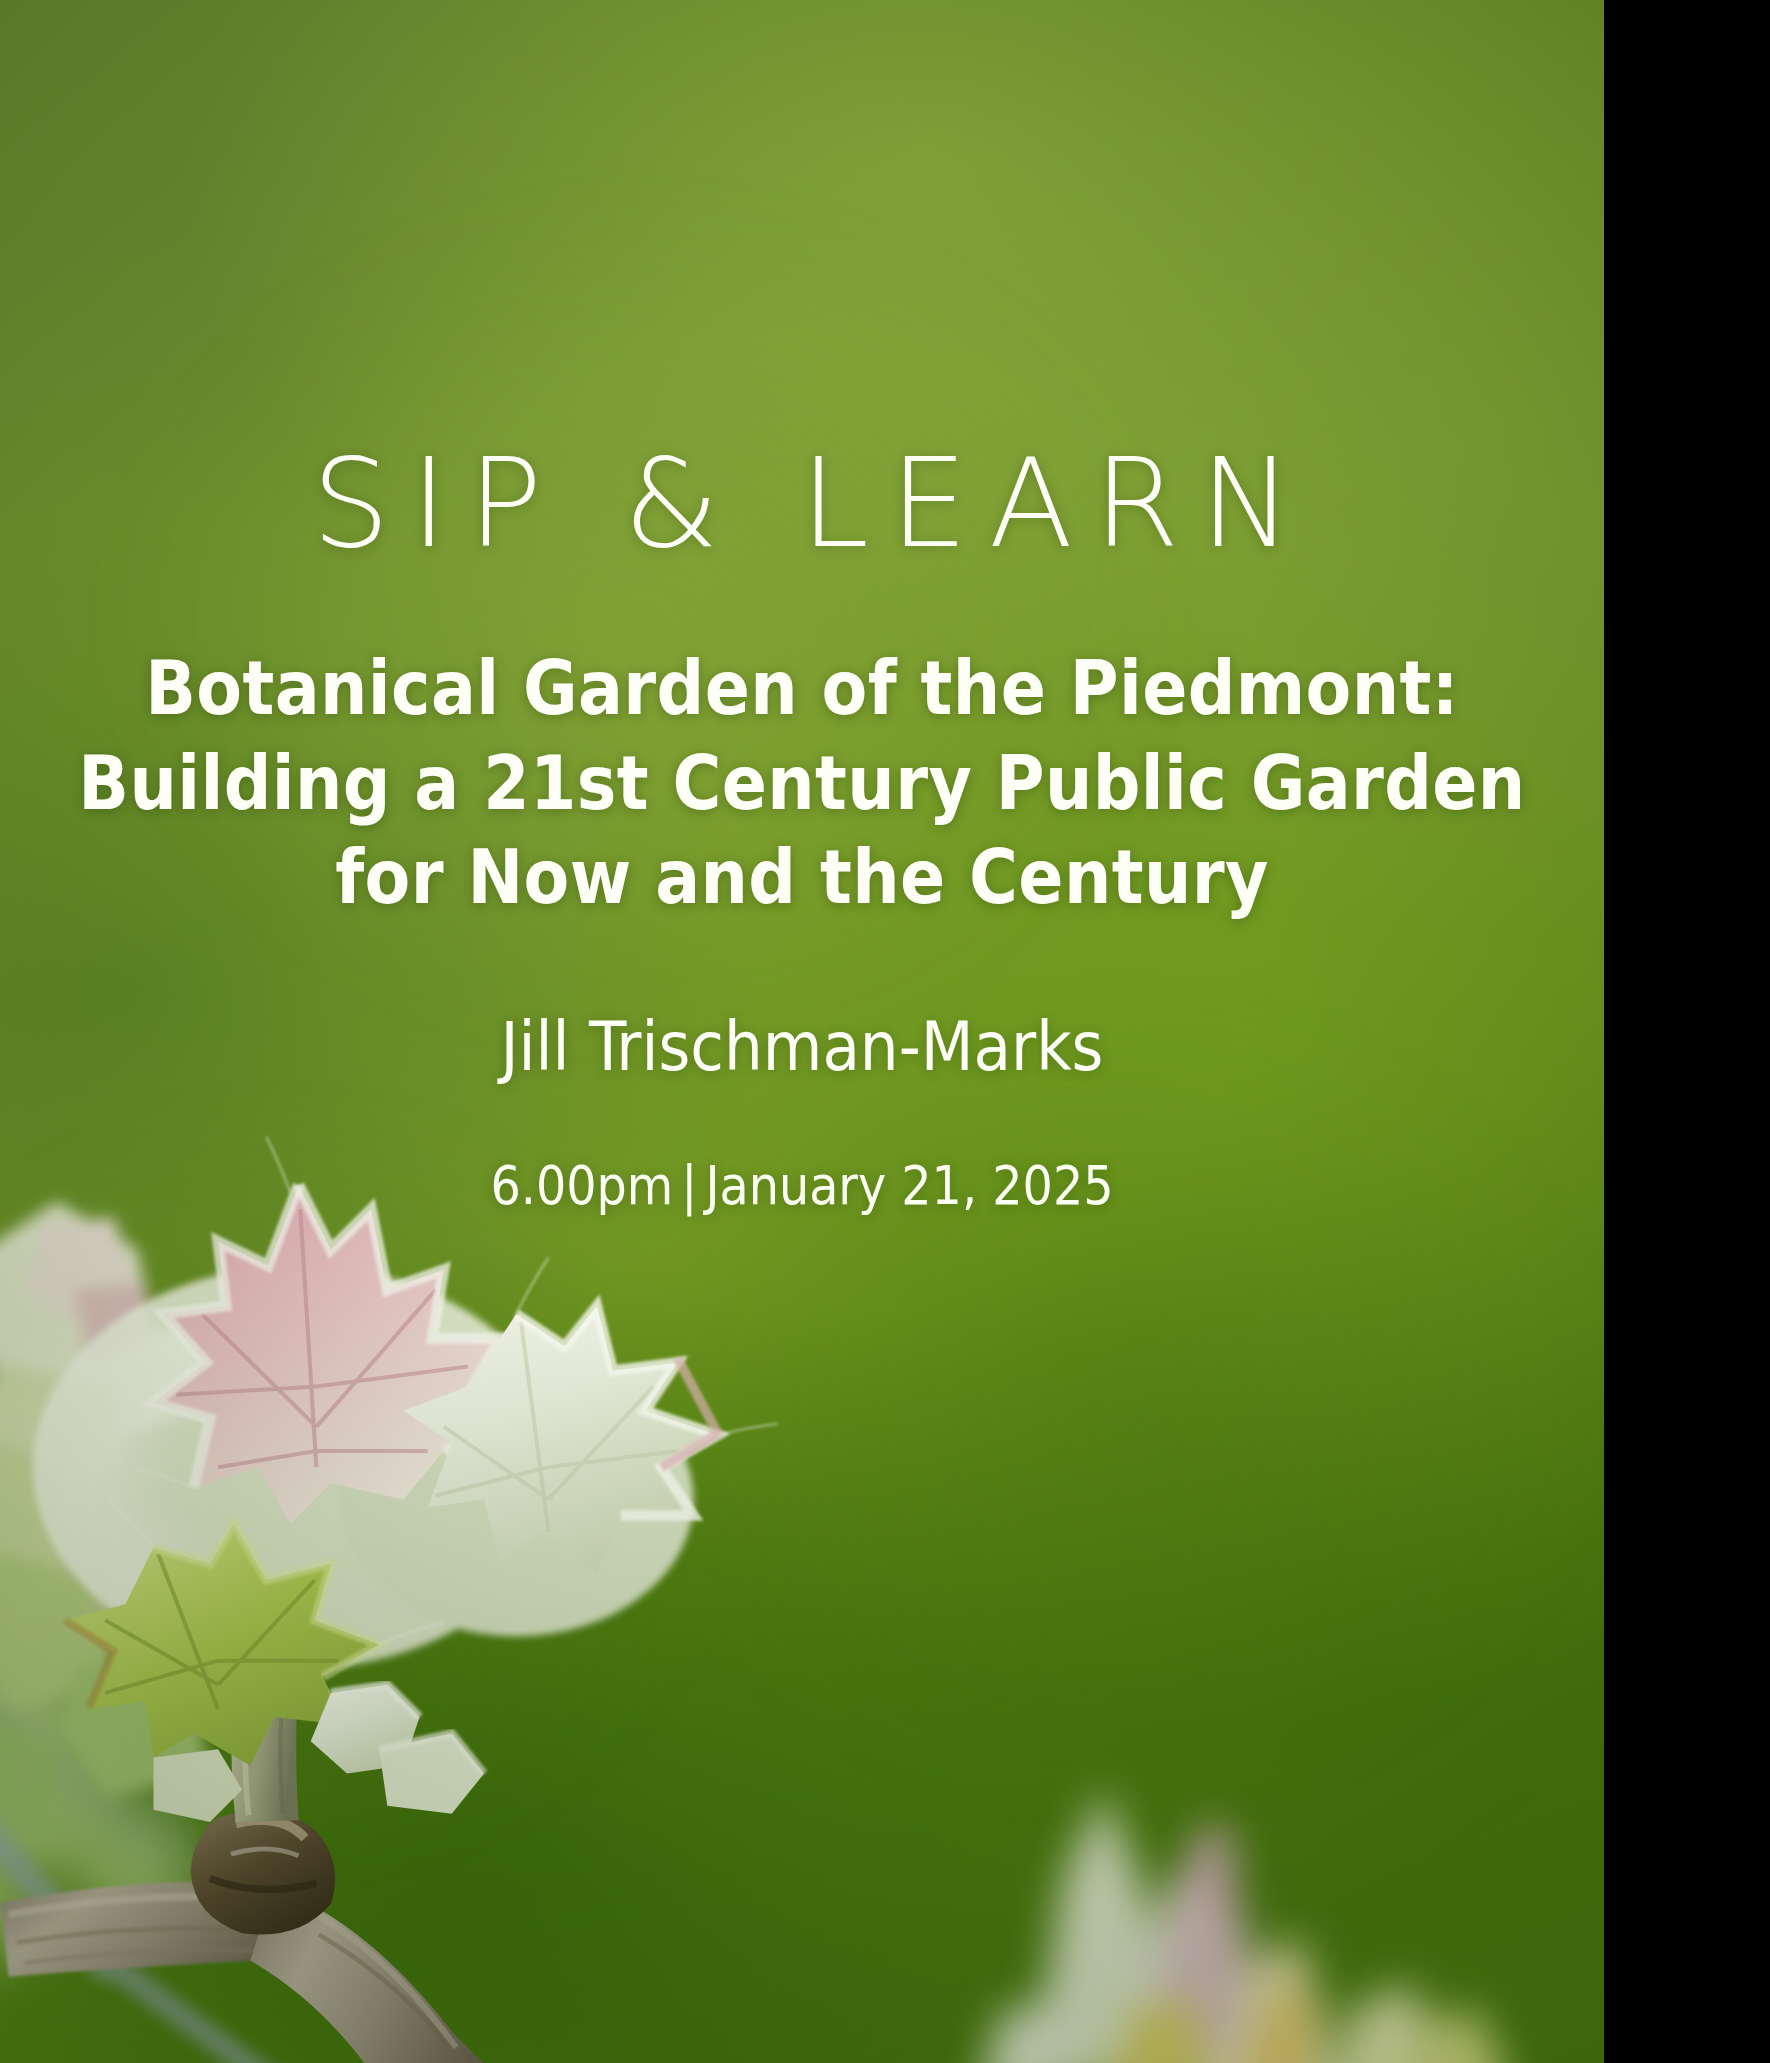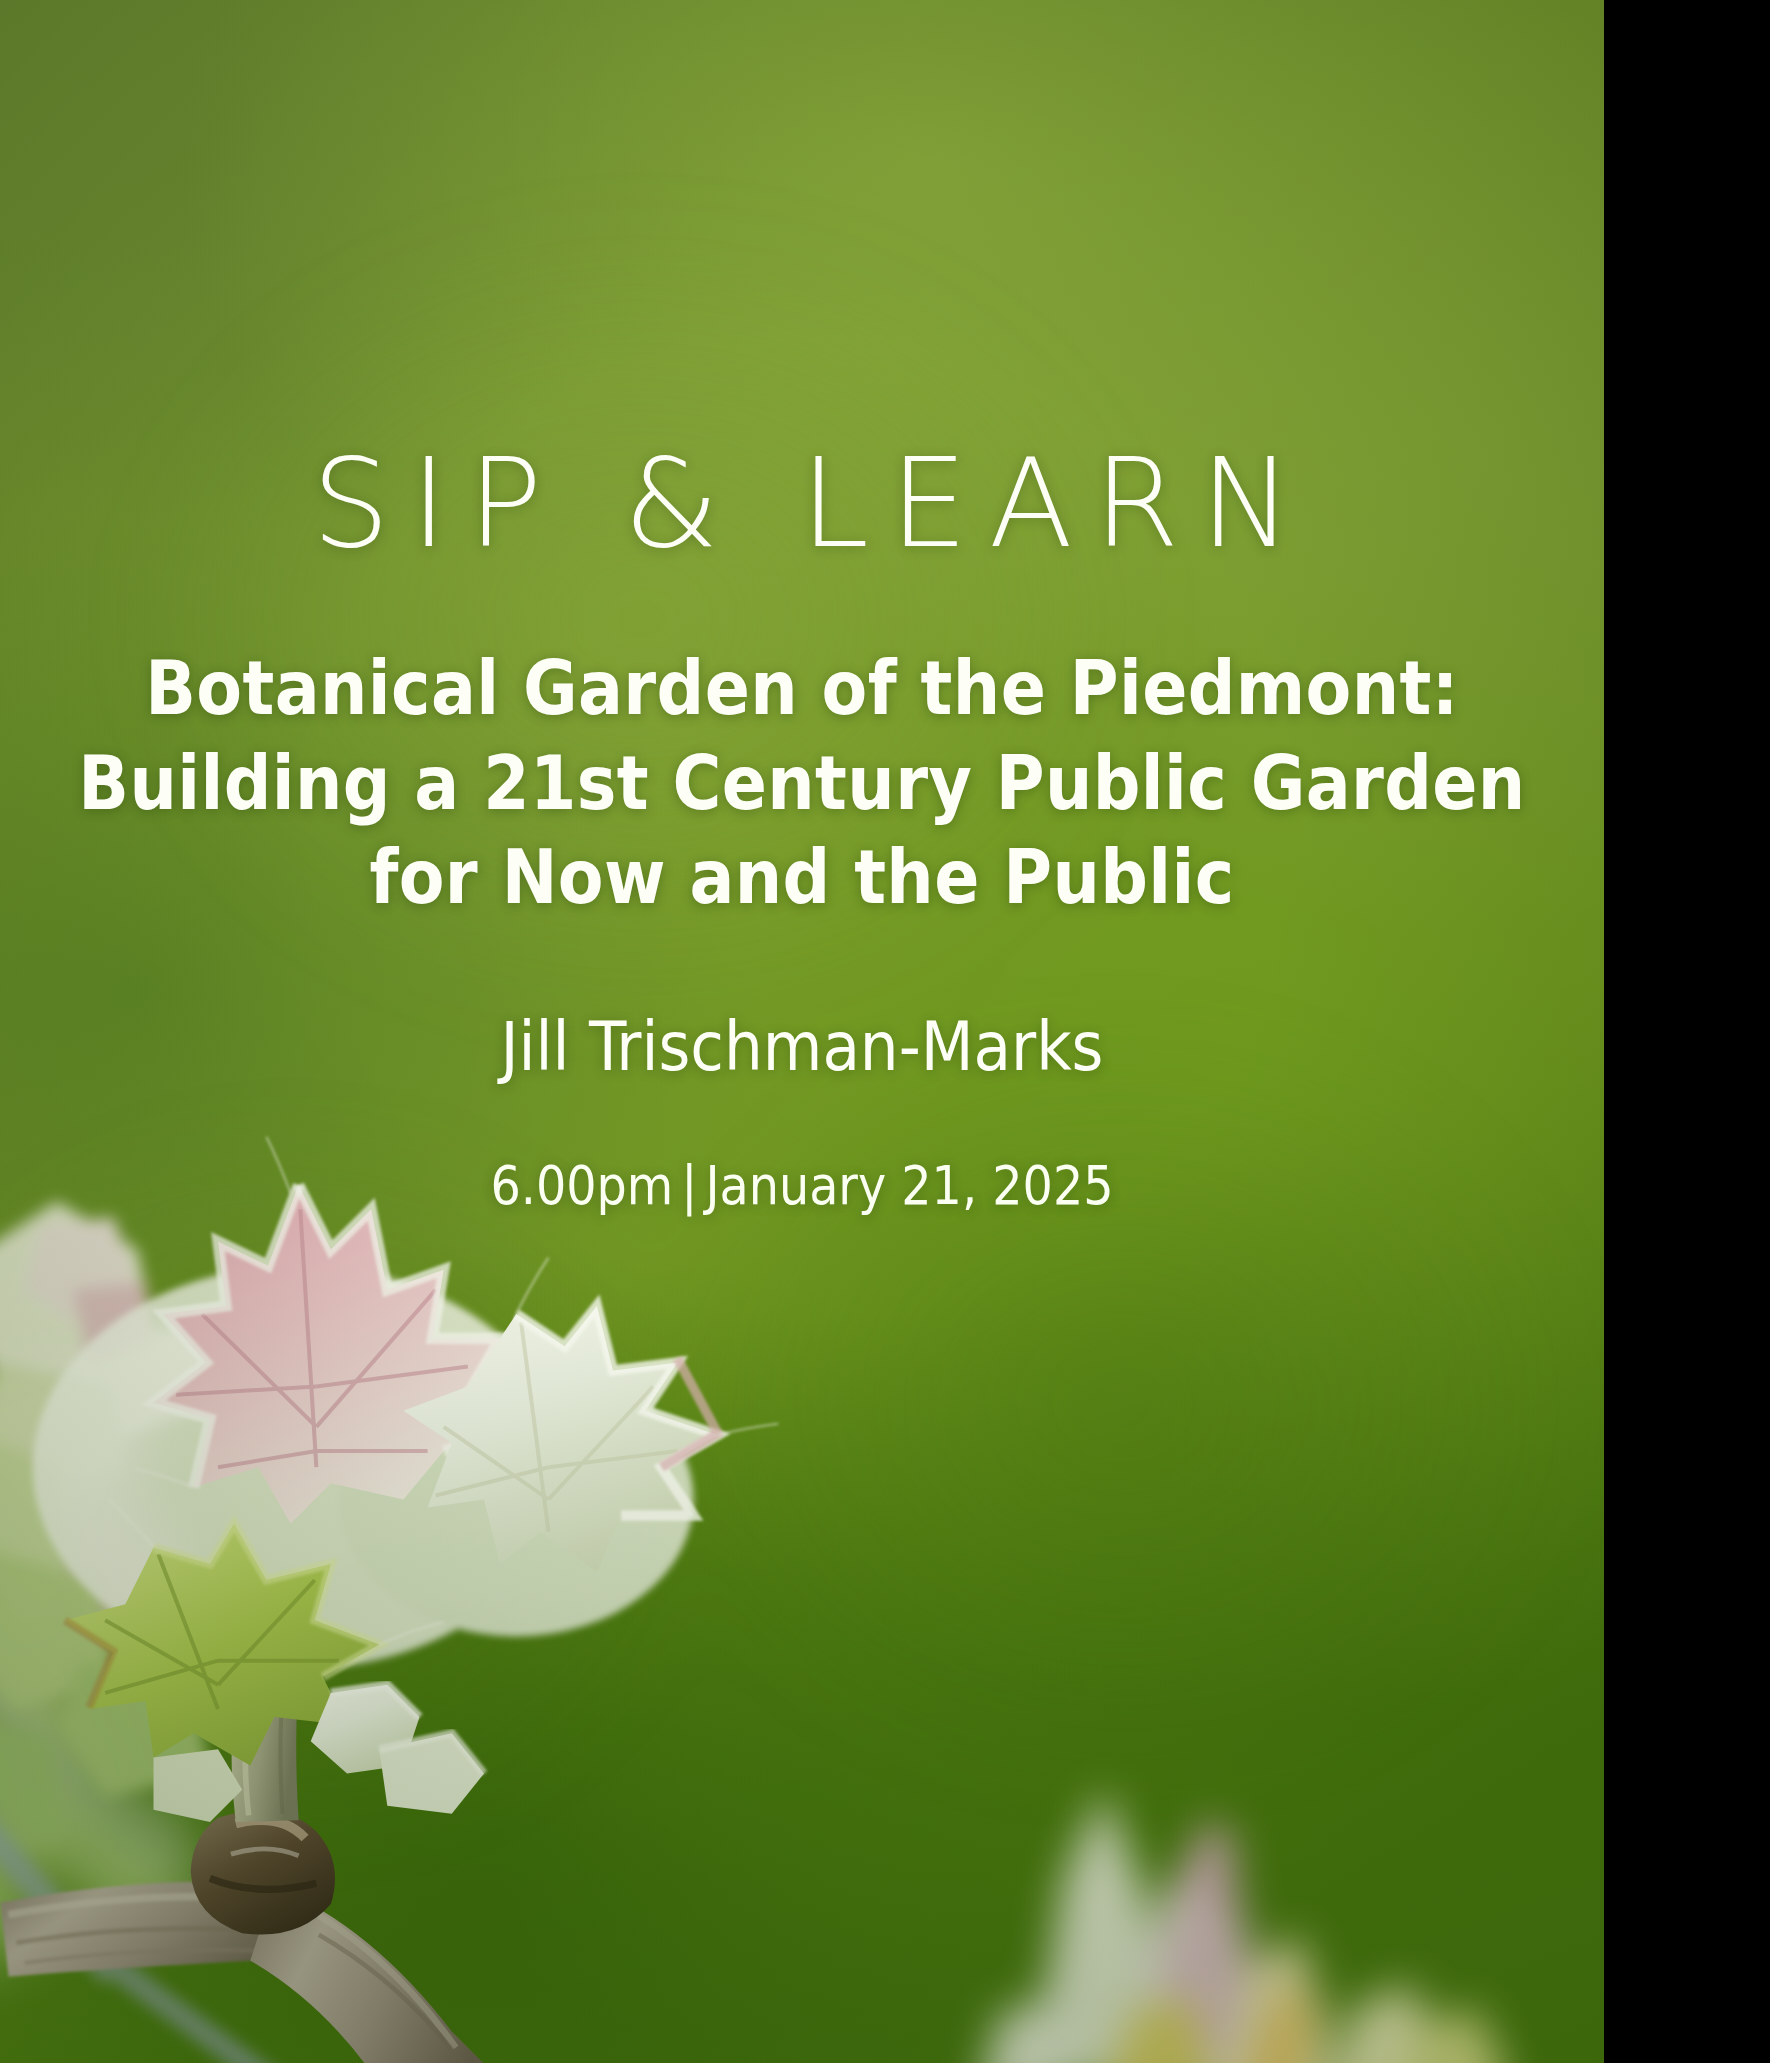--- a/index.html
+++ b/index.html
@@ -354,21 +354,21 @@
 
   <div class="bg-vignette"></div>
 
   <div class="content">
 
     <h1 class="title">SIP &amp; LEARN</h1>
 
     <div class="subtitle">
       <span class="sline">Botanical Garden of the Piedmont:</span>
       <span class="sline">Building a 21st Century Public Garden</span>
-      <span class="sline">for Now and the Public</span>
+      <span class="sline">for Now and the Century</span>
     </div>
 
     <p class="speaker">Jill Trischman-Marks</p>
 
     <p class="datetime">
       <span>6.00pm</span><span class="sep">|</span><span>January 21, 2025</span>
     </p>
 
   </div>
 </div>

